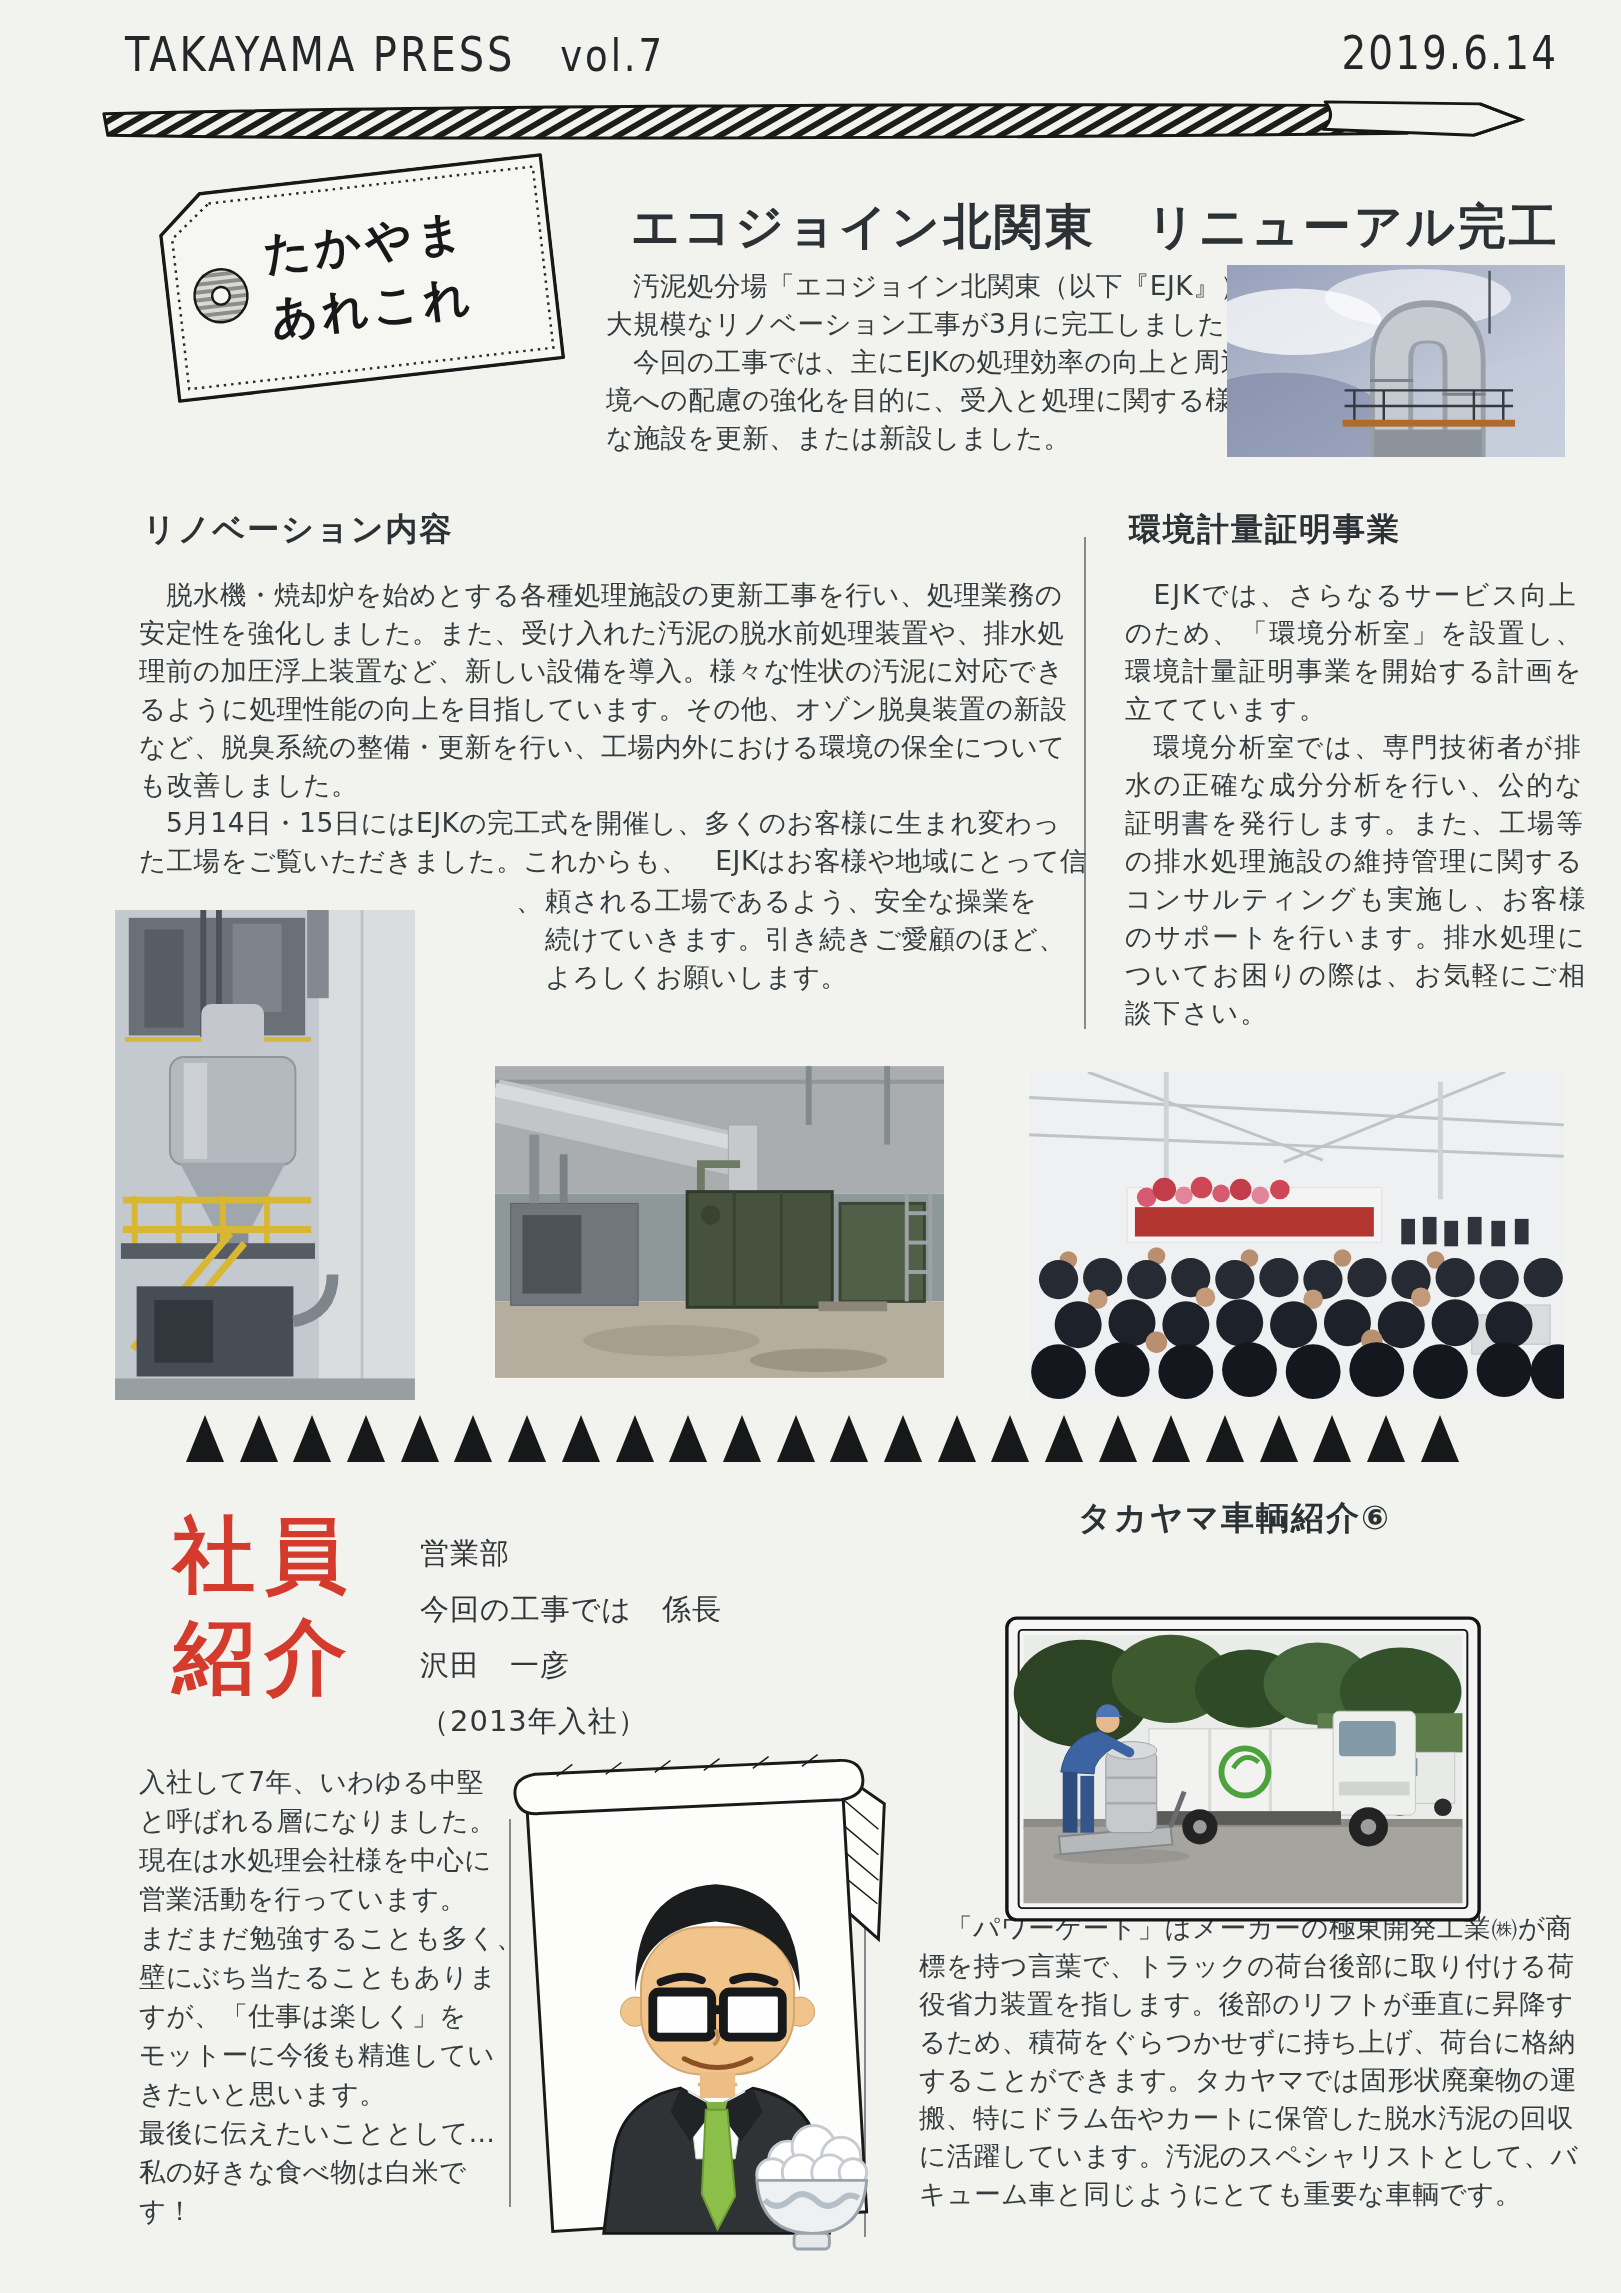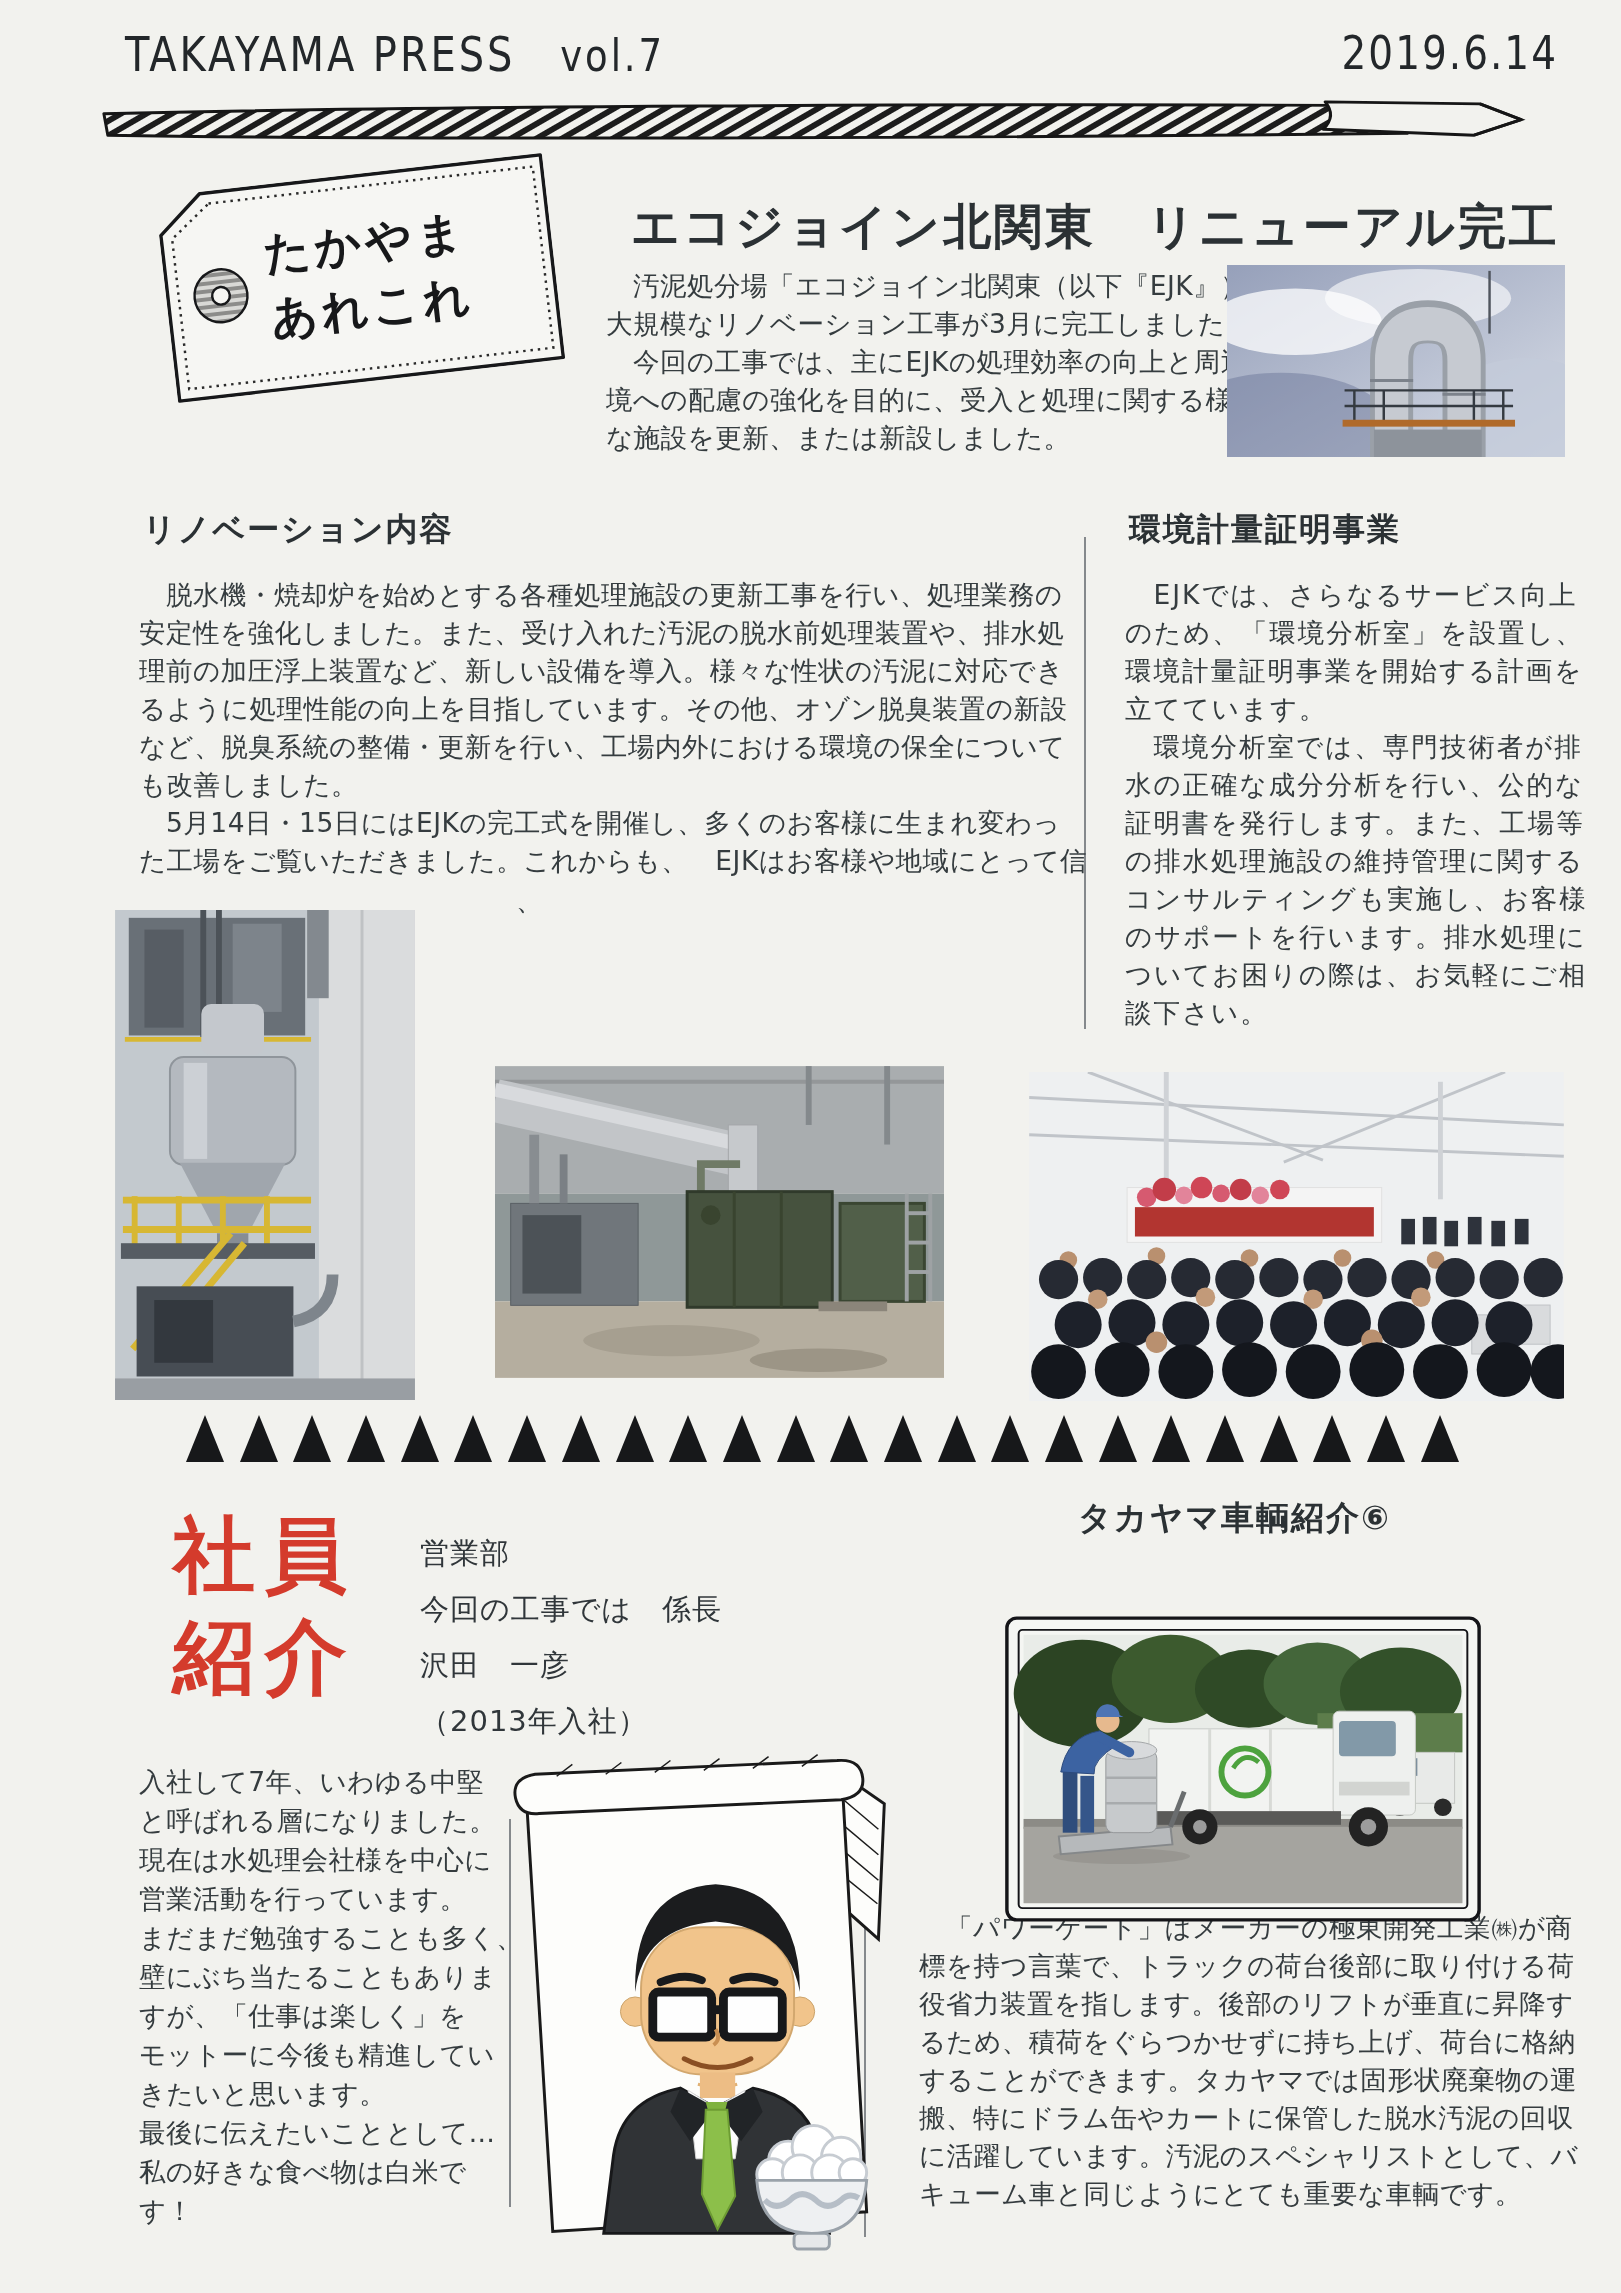--- a/index.html
+++ b/index.html
@@ -106,20 +106,23 @@
   <div class="abs sec-head" style="left:143px;top:508px;">リノベーション内容</div>
   <div class="abs body-txt pre" style="left:139px;top:576px;">　脱水機・焼却炉を始めとする各種処理施設の更新工事を行い、処理業務の
 安定性を強化しました。また、受け入れた汚泥の脱水前処理装置や、排水処
 理前の加圧浮上装置など、新しい設備を導入。様々な性状の汚泥に対応でき
 るように処理性能の向上を目指しています。その他、オゾン脱臭装置の新設
 など、脱臭系統の整備・更新を行い、工場内外における環境の保全について
 も改善しました。
 　5月14日・15日にはEJKの完工式を開催し、多くのお客様に生まれ変わっ
 た工場をご覧いただきました。これからも、　EJKはお客様や地域にとって信</div>
   <div class="abs body-txt" style="left:516px;top:882px;">、</div>
+  <div class="abs body-txt pre" style="left:545px;top:882px;">頼される工場であるよう、安全な操業を
+続けていきます。引き続きご愛顧のほど、
+よろしくお願いします。</div>
 
   <div class="abs sec-head" style="left:1129px;top:508px;">環境計量証明事業</div>
   <div class="abs body-txt pre" style="left:1125px;top:576px;letter-spacing:2px;">　EJKでは、さらなるサービス向上
 のため、「環境分析室」を設置し、
 環境計量証明事業を開始する計画を
 立てています。
 　環境分析室では、専門技術者が排
 水の正確な成分分析を行い、公的な
 証明書を発行します。また、工場等
 の排水処理施設の維持管理に関する

